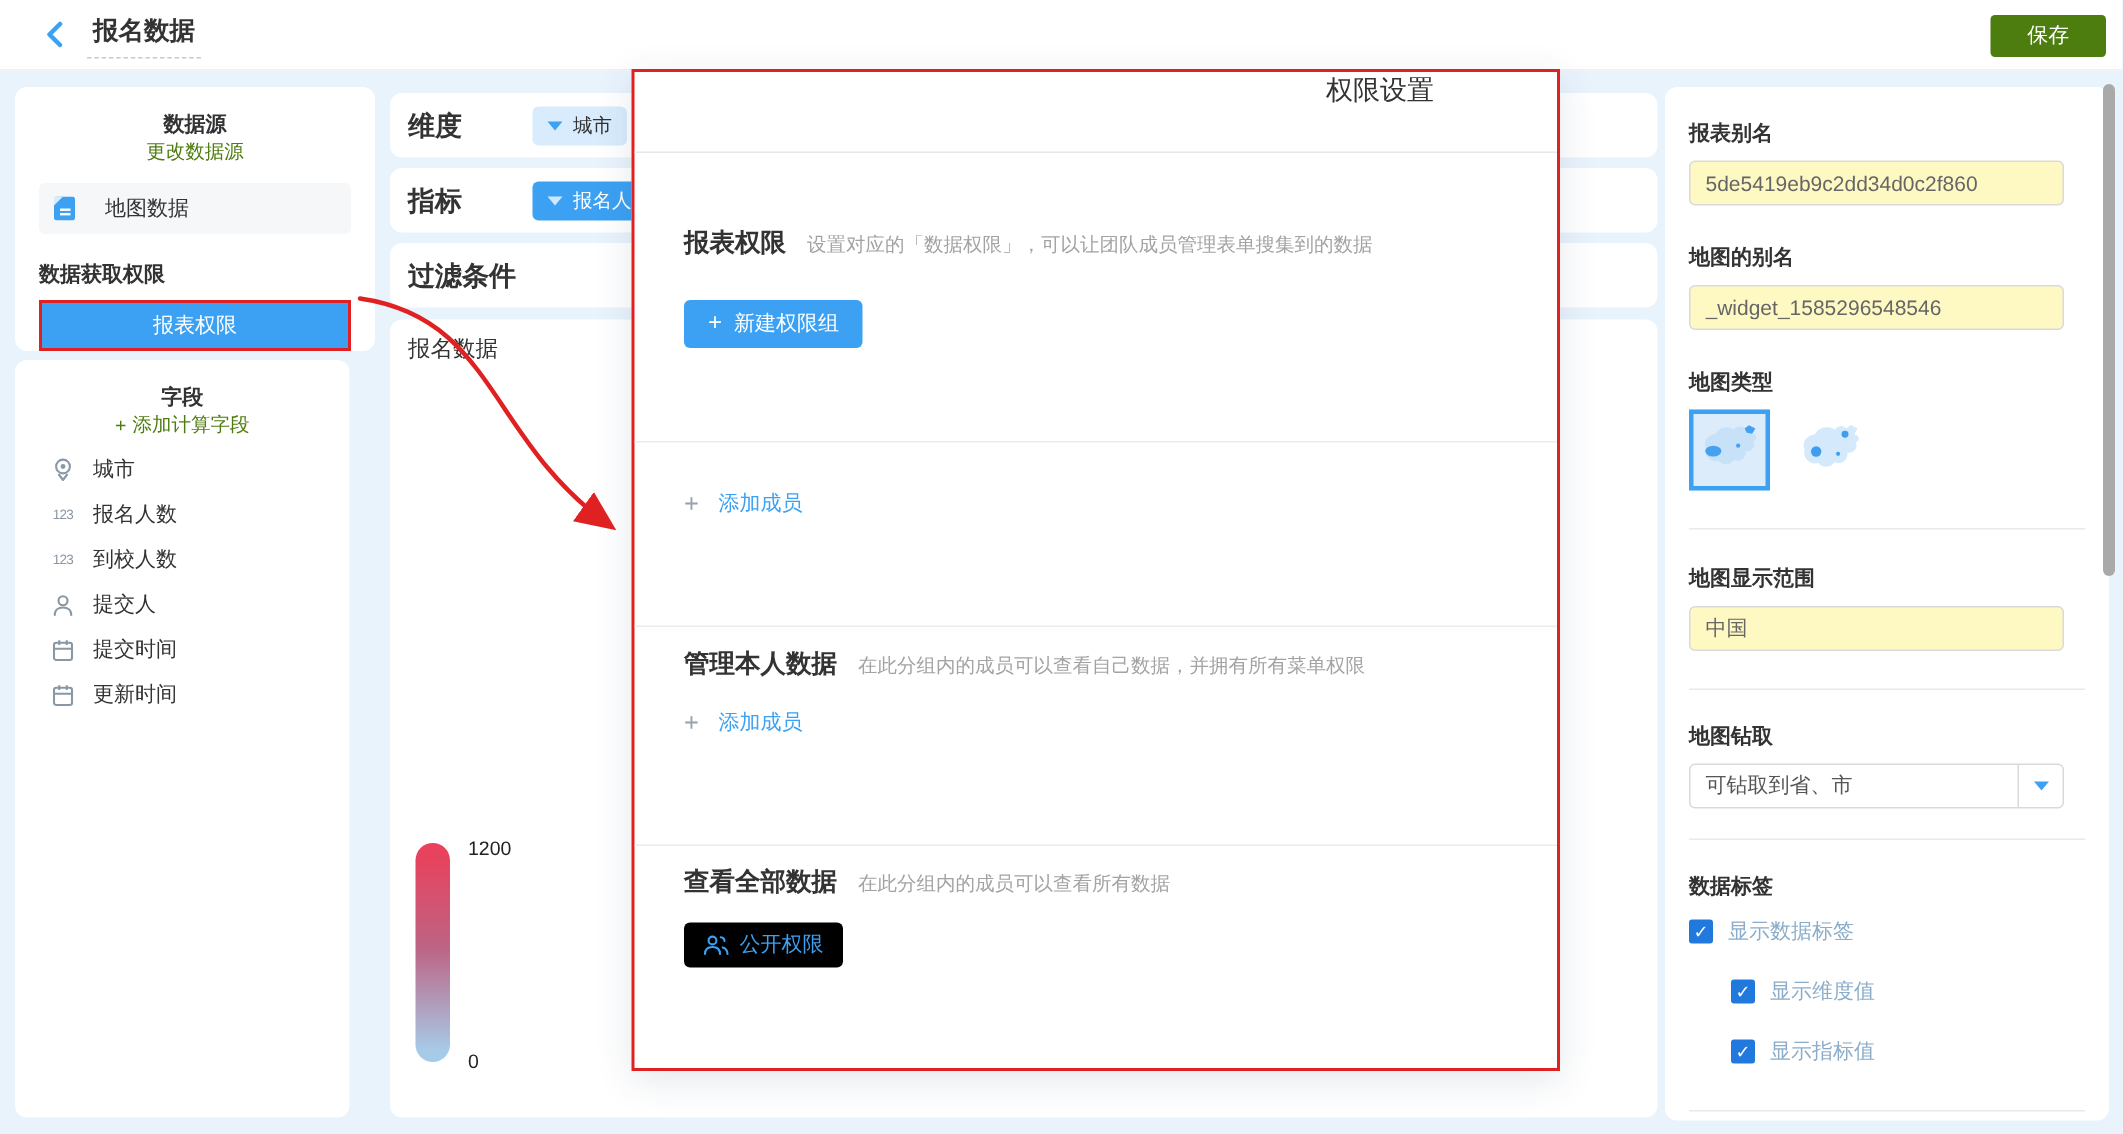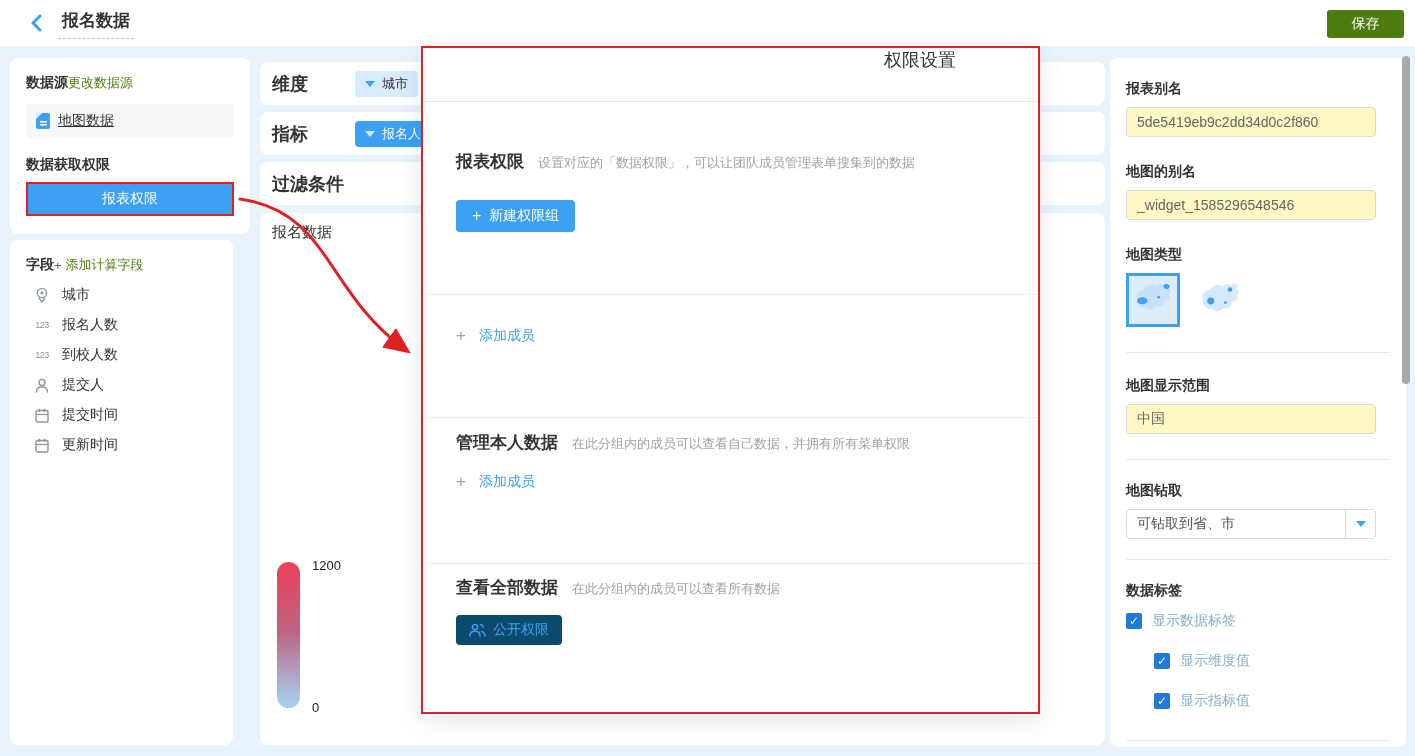--- a/index.html
+++ b/index.html
@@ -15,25 +15,25 @@
     background:#fff; border-bottom:1px solid #edf1f6; display:flex; align-items:center; z-index:5; }
   .back-btn { margin-left:26px; width:20px; height:20px; display:flex; align-items:center; justify-content:center; cursor:pointer; }
   .page-title { margin-left:12px; font-size:17px; font-weight:bold; color:#333;
     border-bottom:1px dashed #c9c9c9; padding:2px 4px 6px 4px; }
   .save-btn { position:absolute; right:11px; top:10px; width:77px; height:28px;
     background:#4d7c0f; color:#fff; border:none; border-radius:3px; font-size:14px;
     font-family:inherit; cursor:pointer; }
 
   
   .ds-card { left:10px; top:58px; width:240px; height:176px; padding:16px; }
-  .row-between { display:flex; justify-content:flex-start; align-items:center; }
+  .row-between { display:flex; justify-content:flex-start; align-items:center;flex-direction:column; }
   .bold-label { font-size:14px; font-weight:bold; color:#333; }
   .blue-link { font-size:13px; color:#4d7c0f; cursor:pointer; text-decoration:none; }
   .source-box { margin-top:12px; height:34px; background:#f5f7f9; border-radius:4px;
-    display:flex; align-items:center; padding:0 10px; gap:8px; font-size:14px;text-decoration:underline; }
+    display:flex; align-items:center; padding:0 10px; gap:20px; font-size:14px; }
   .access-title { margin-top:18px; }
   .perm-btn { margin-top:8px; width:100%; height:34px; background:#3ca1f3; color:#fff;
     border:2px solid #e02121; font-size:14px; font-family:inherit; cursor:pointer; border-radius:0; }
 
   
   .fields-card { left:10px; top:240px; width:223px; height:505px; padding:16px; }
   .add-calc { display:flex; align-items:center; gap:4px; }
   .field-item { display:flex; align-items:center; gap:10px; margin-top:12px; height:18px;
     font-size:14px; color:#333; padding-left:6px; cursor:pointer; }
   .f-icon { width:20px; display:flex; align-items:center; justify-content:center; color:#8a97a5; }
@@ -77,21 +77,21 @@
   .sec-title { font-size:17px; font-weight:bold; color:#333; white-space:nowrap; }
   .sec-desc { font-size:13px; color:#a3a3a3; }
   .primary-btn { margin-top:27px; display:inline-flex; align-items:center; gap:8px;
     background:#3ca1f3; color:#fff; border:none; border-radius:4px; height:32px;
     padding:0 16px; font-size:14px; font-family:inherit; cursor:pointer; }
   .plus-white { font-size:16px; }
   .add-member { margin-top:18px; display:flex; align-items:center; gap:13px; cursor:pointer; width:fit-content; }
   .plus-gray { color:#9aa2ab; font-size:17px; }
   .add-member-label { color:#3ca1f3; font-size:14px; }
   .public-btn { margin-top:16px; display:inline-flex; align-items:center; gap:7px;
-    background:#0c4a6e; color:#3ca1f3; border:none; border-radius:4px; height:30px;
+    background:#000000; color:#3ca1f3; border:none; border-radius:4px; height:30px;
     padding:0 13px; font-size:14px; font-family:inherit; cursor:pointer; }
 
   
   .anno-arrow { position:absolute; left:0; top:0; width:1415px; height:756px;
     pointer-events:none; z-index:30; }
 
   
   .settings-card { left:1110px; top:58px; width:296px; height:689px; padding:16px; overflow:hidden; }
   .set-label { font-size:14px; font-weight:bold; color:#333; margin-bottom:9px; }
   .set-input { width:250px; height:30px; border:1px solid #d9d9d9; border-radius:4px;

